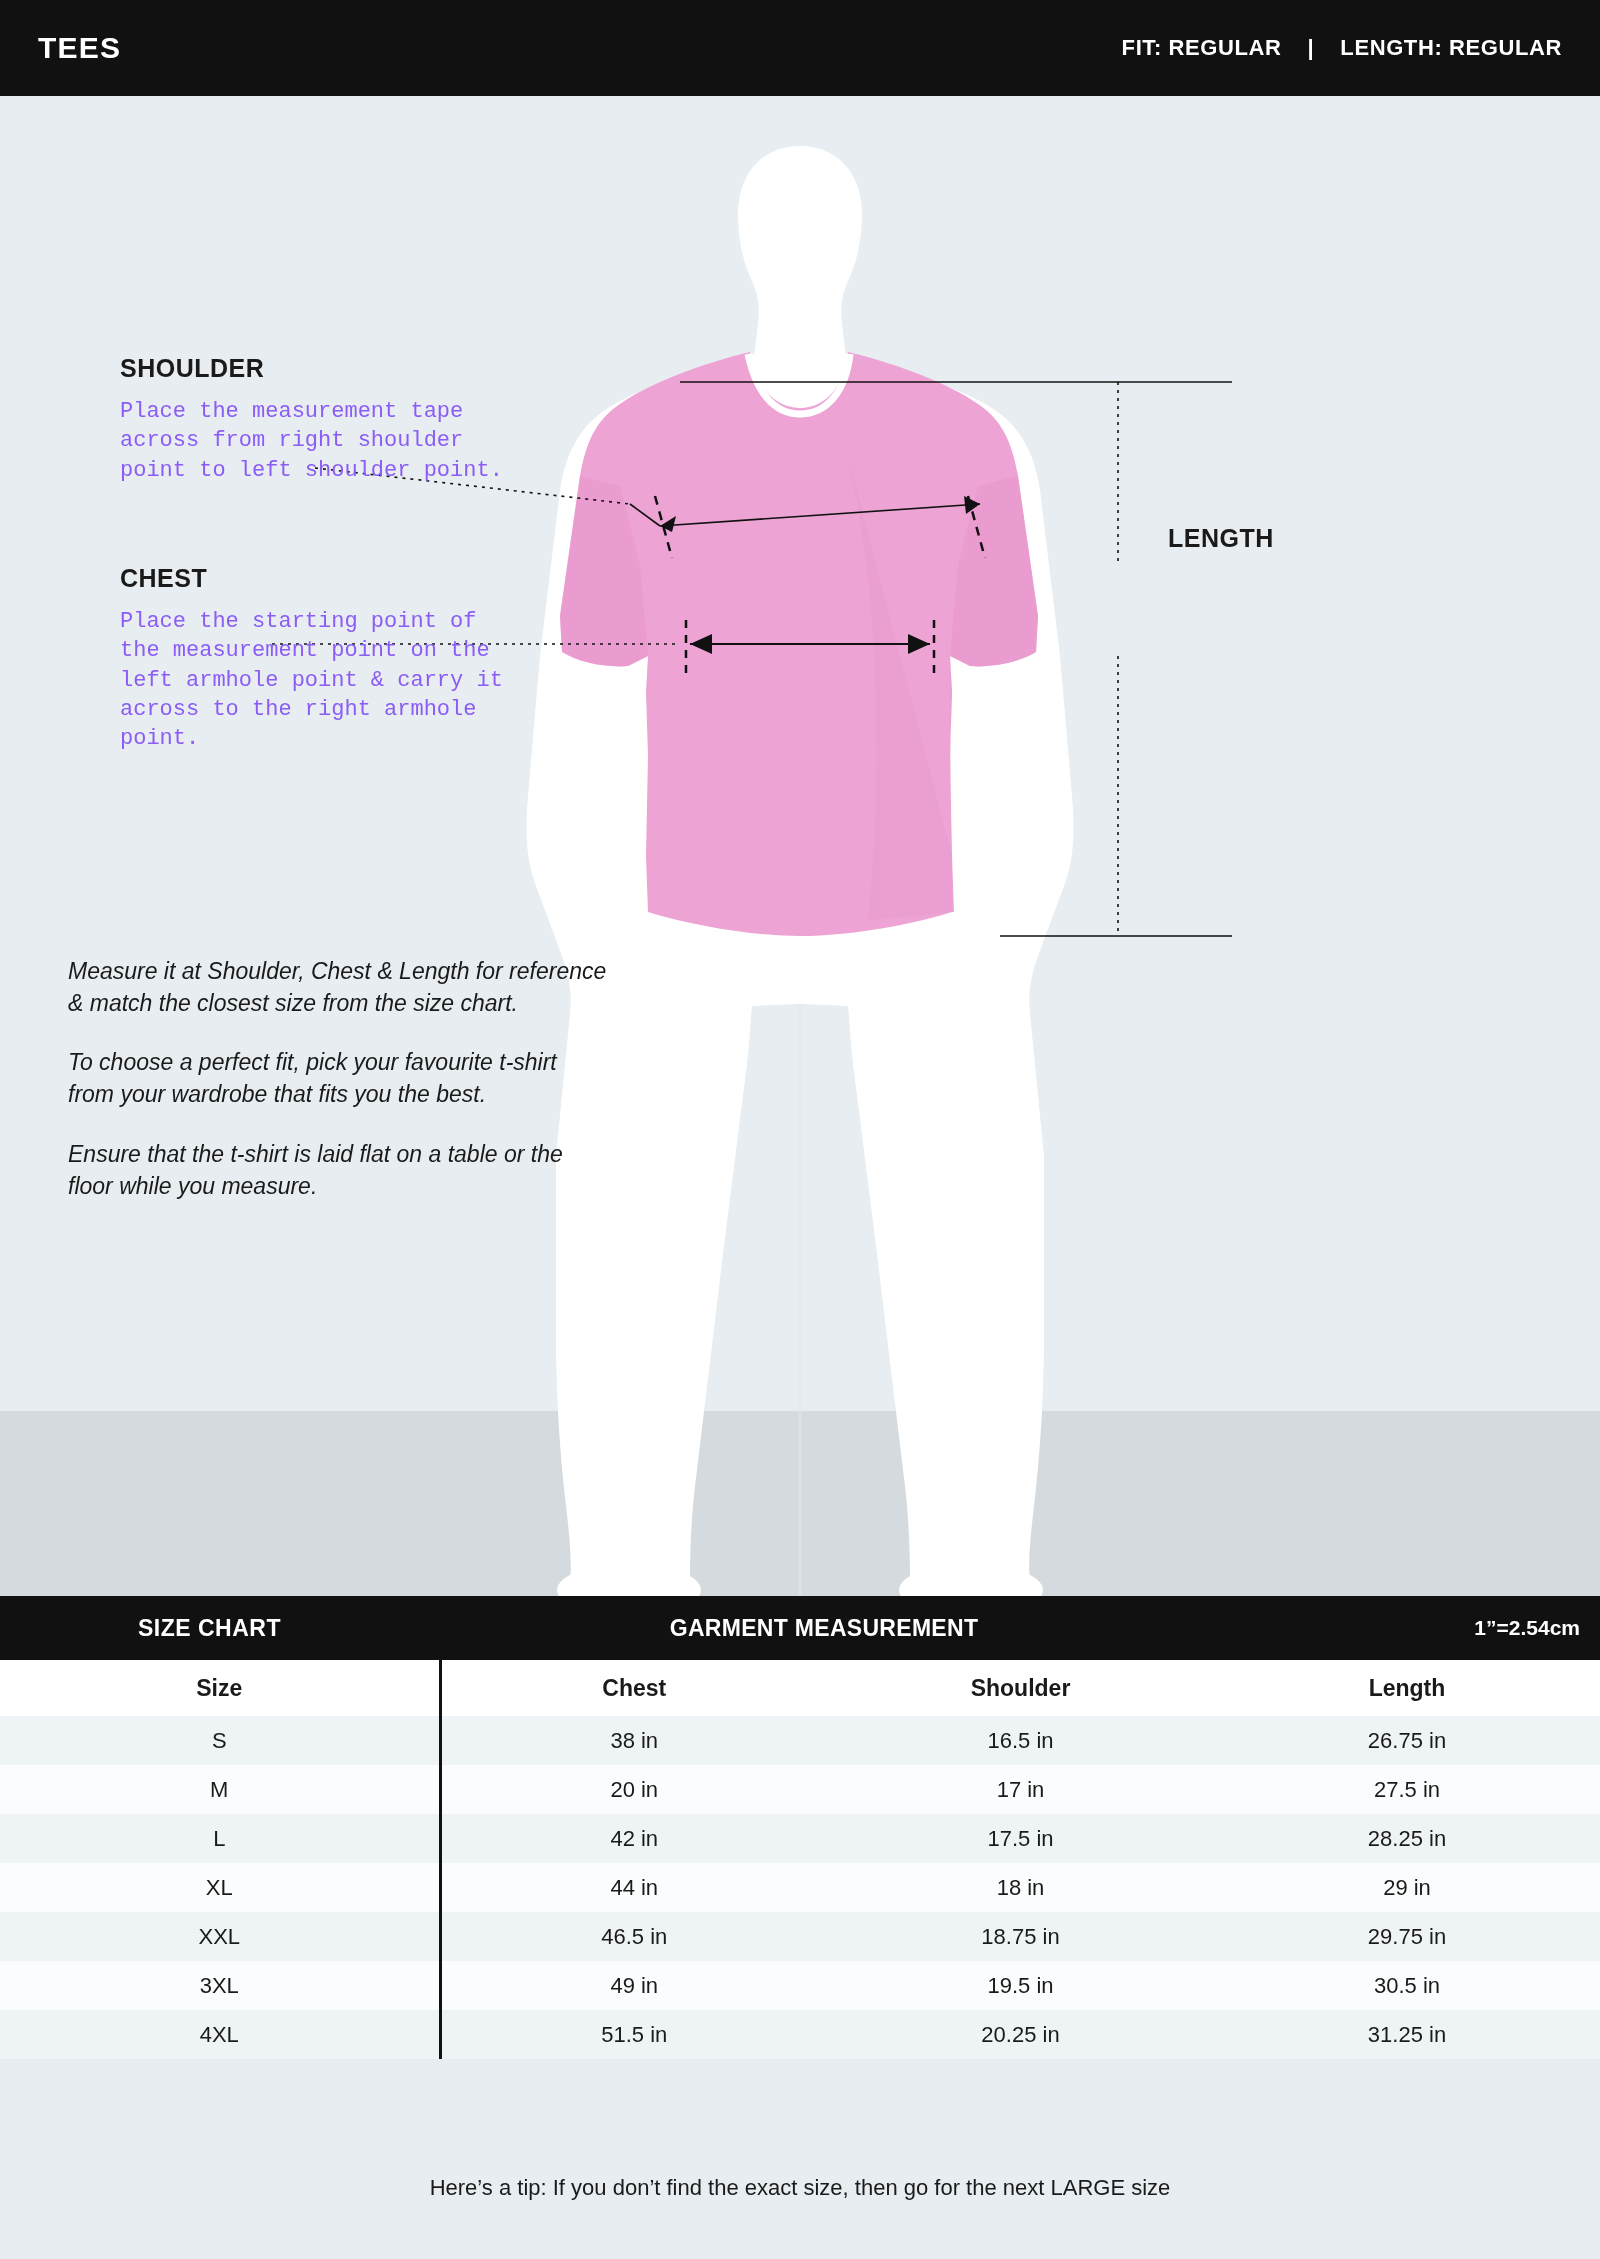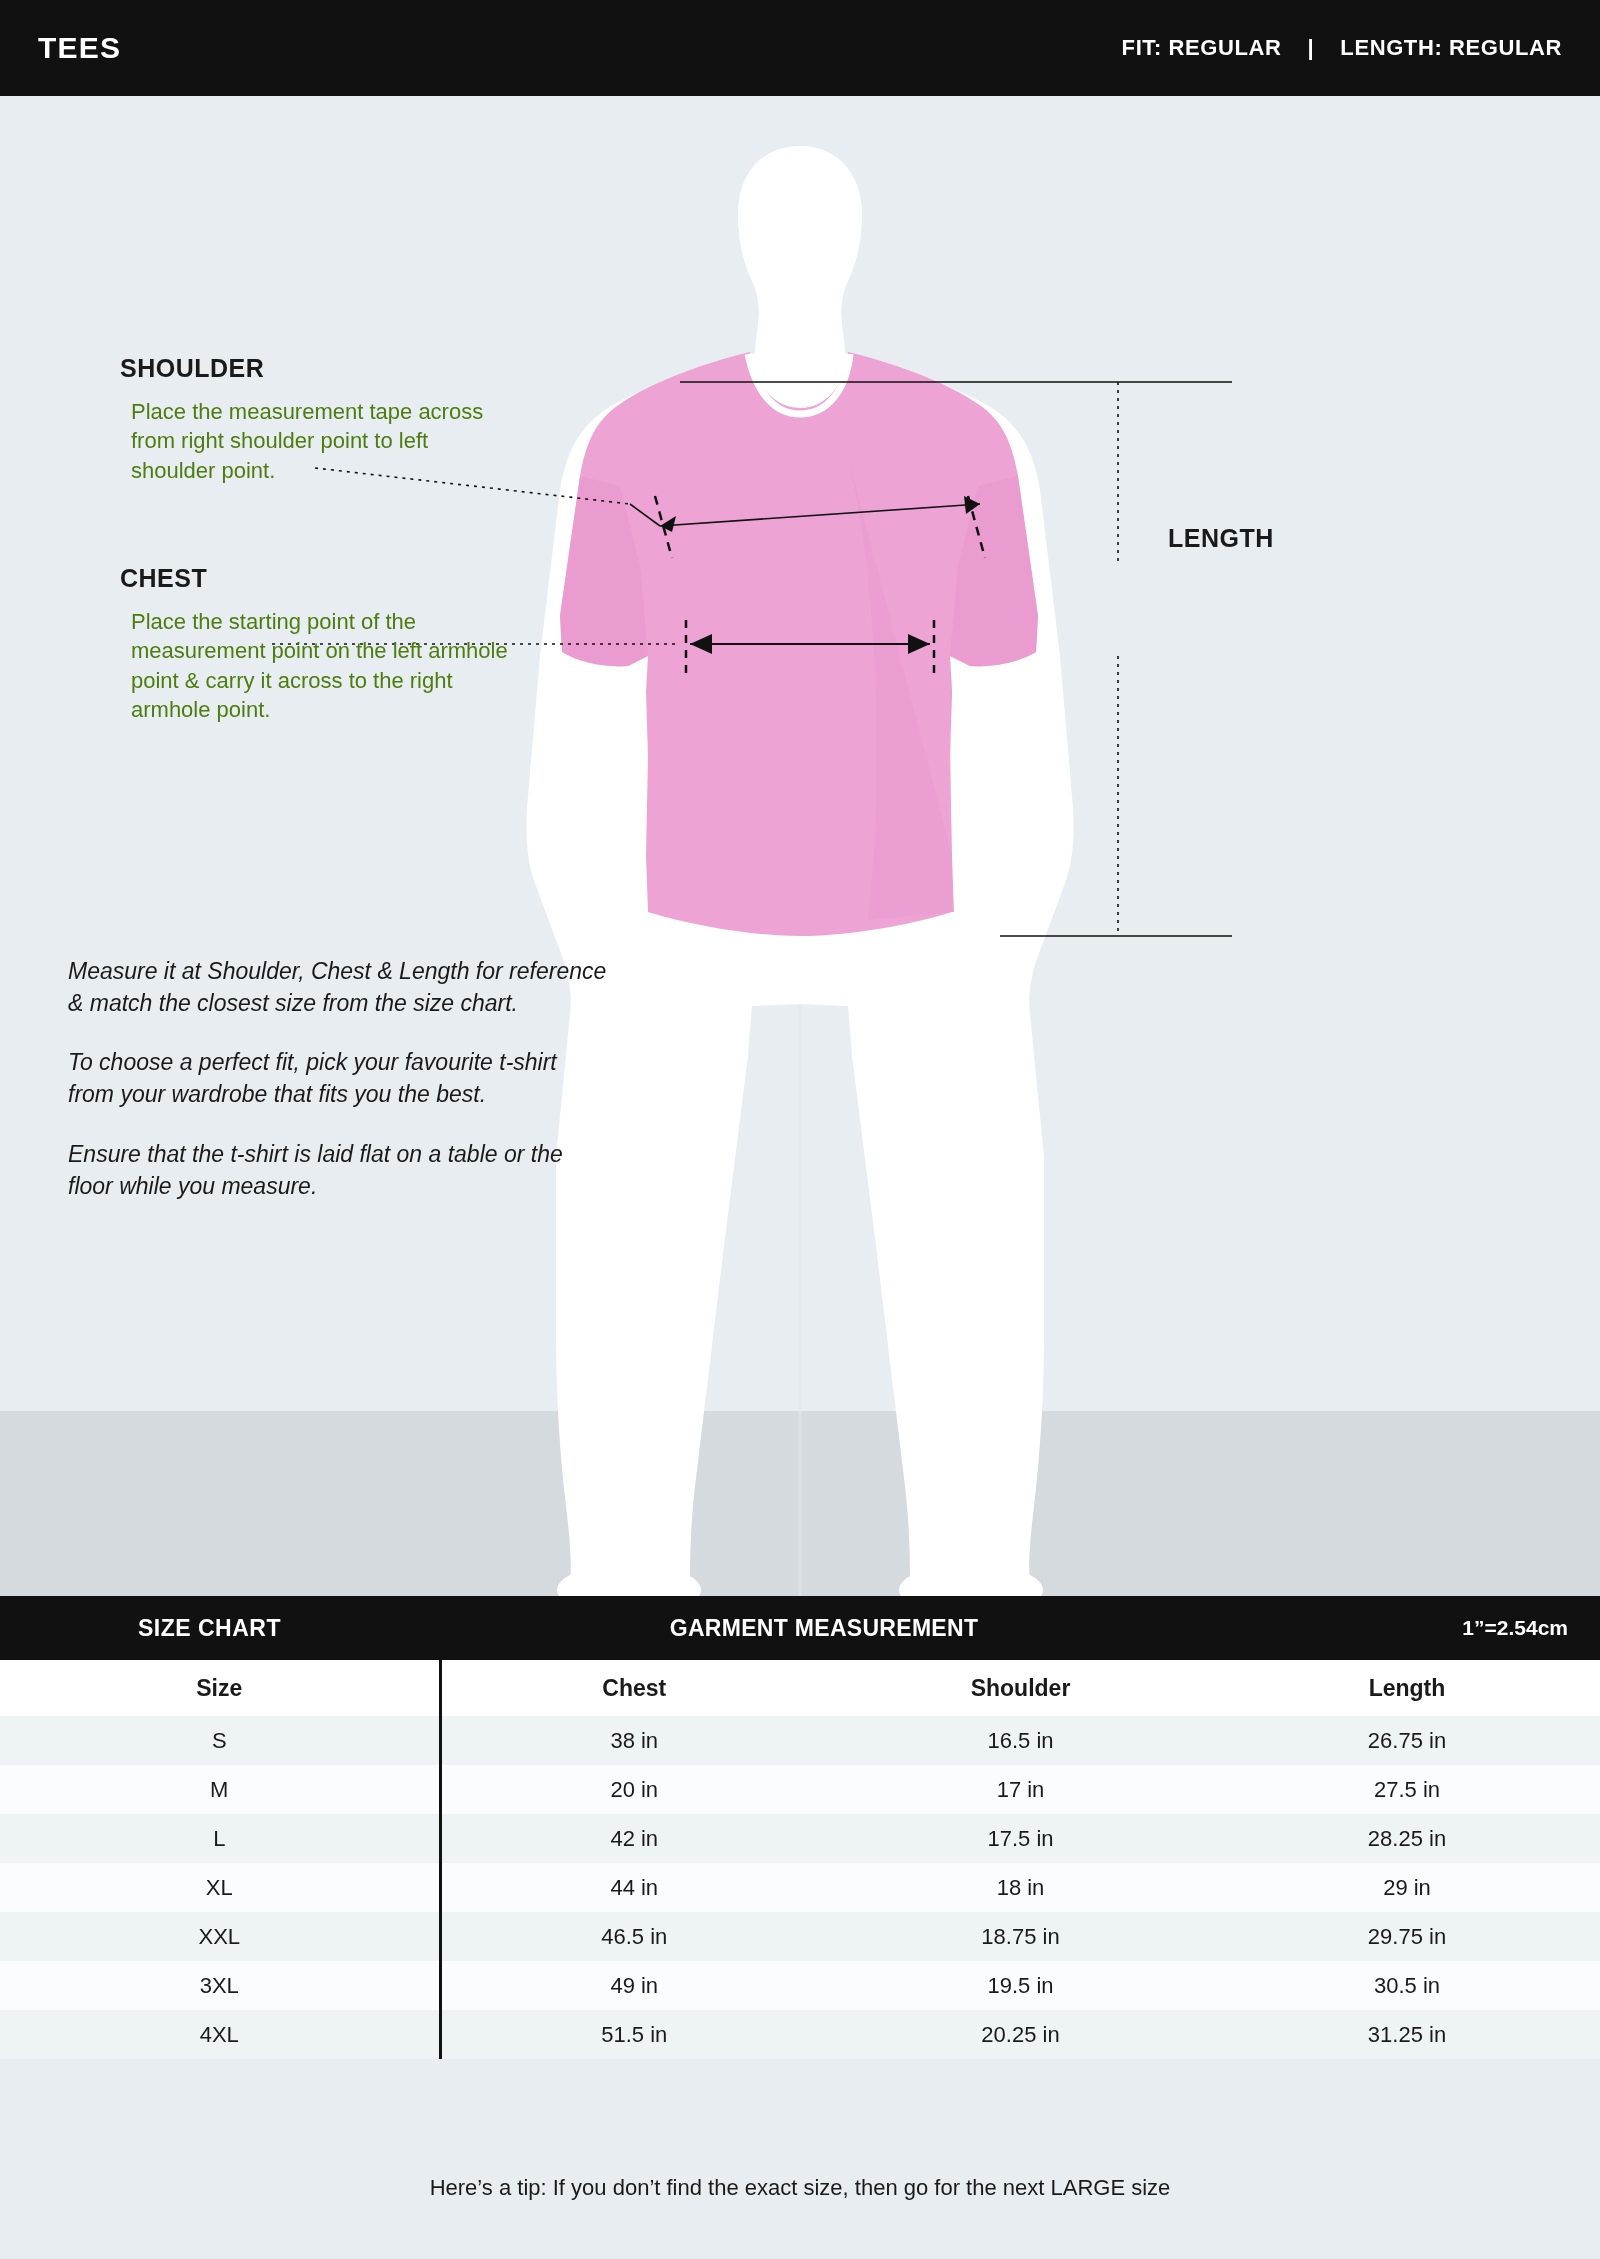--- a/index.html
+++ b/index.html
@@ -68,24 +68,25 @@
 
   
   .callout { position: absolute; }
   .callout h3 {
     margin: 0 0 14px 0;
     font-size: 25px;
     font-weight: bold;
     letter-spacing: 0.5px;
   }
   .callout p {
-    margin: 11px;
+    margin: 0;
     font-size: 22px;
     line-height: 1.33;
-    color: #4d7c0f;
+    color: #8b5cf6;
+    font-family: Liberation Mono, monospace;
   }
   .co-shoulder { top: 258px; left: 120px; width: 400px; }
   .co-chest { top: 468px; left: 120px; width: 400px; }
   .co-length { top: 428px; left: 1168px; width: 380px; }
 
   .italic-block {
     position: absolute;
     left: 68px;
     width: 540px;
     font-style: italic;
@@ -122,21 +123,21 @@
     position: absolute;
     left: 0; right: 0;
     text-align: center;
     font-size: 23px;
     font-weight: bold;
     letter-spacing: 0.3px;
     padding-left: 48px;
   }
   .chart-head .conv-label {
     position: absolute;
-    right: 32px;
+    right: 20px;
     font-size: 21px;
     font-weight: bold;
     text-align: center;
   }
 
   table.size-table {
     width: 1600px;
     border-collapse: collapse;
     background: #ffffff;
   }

